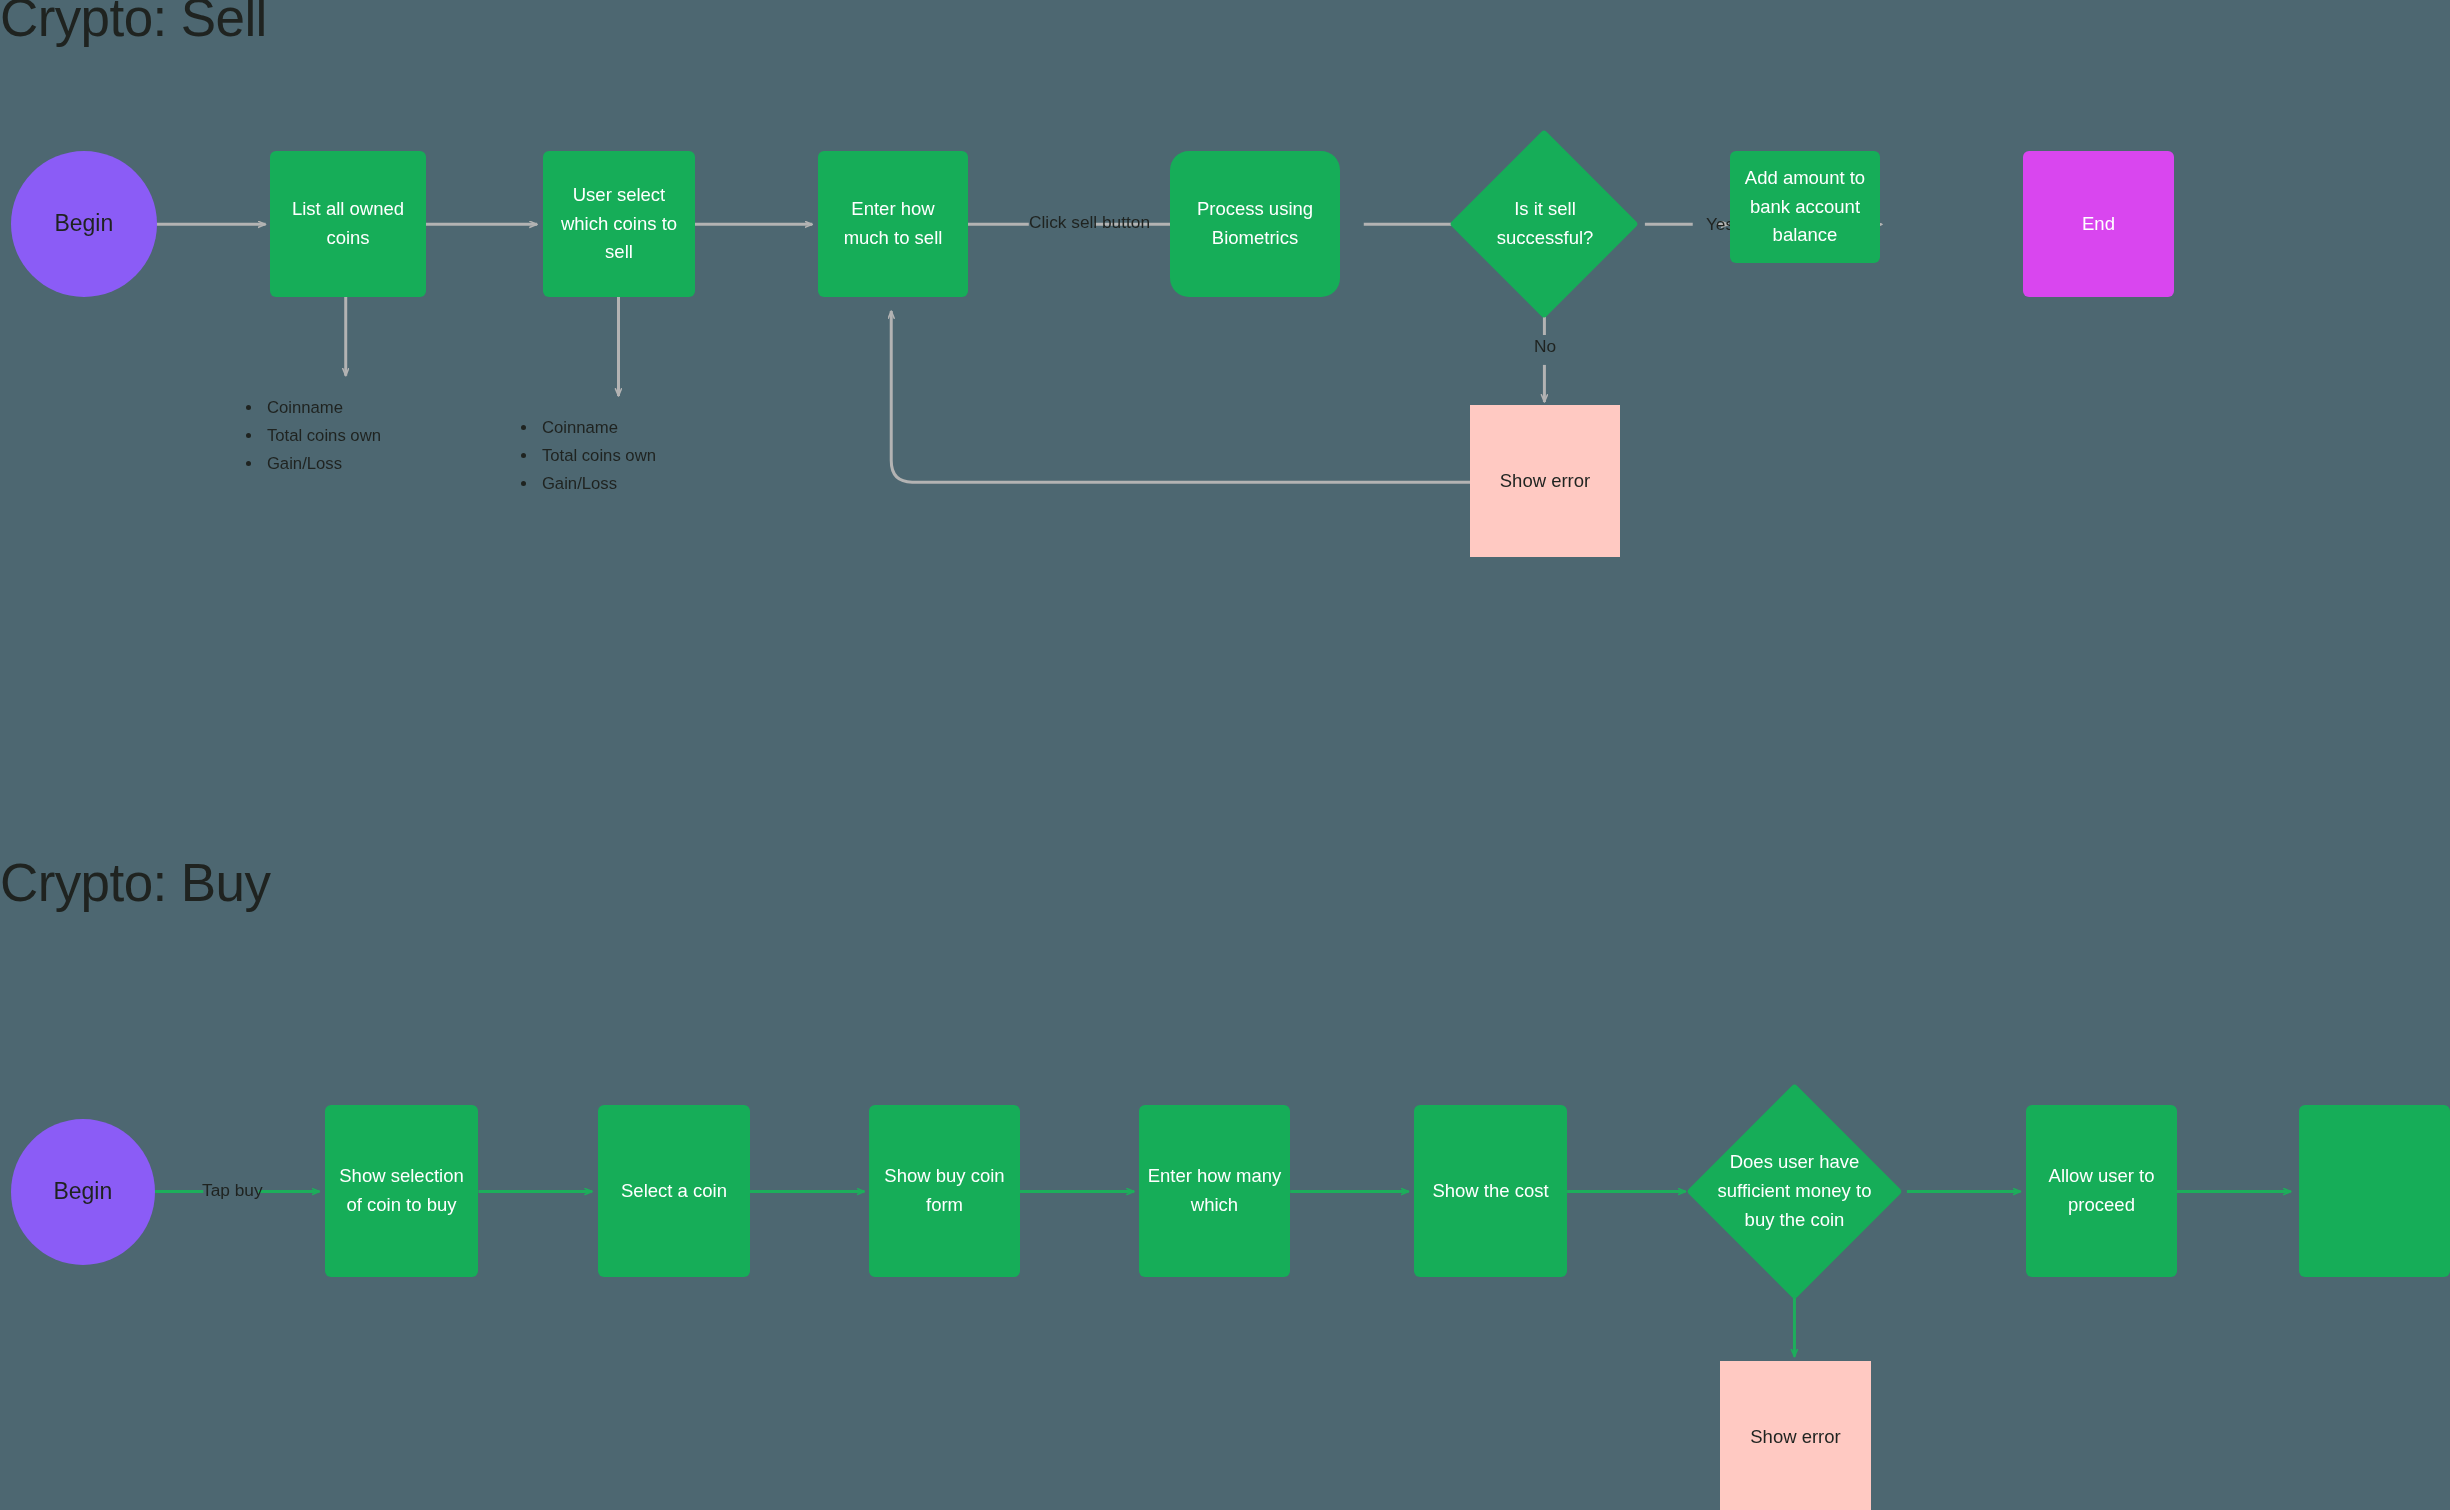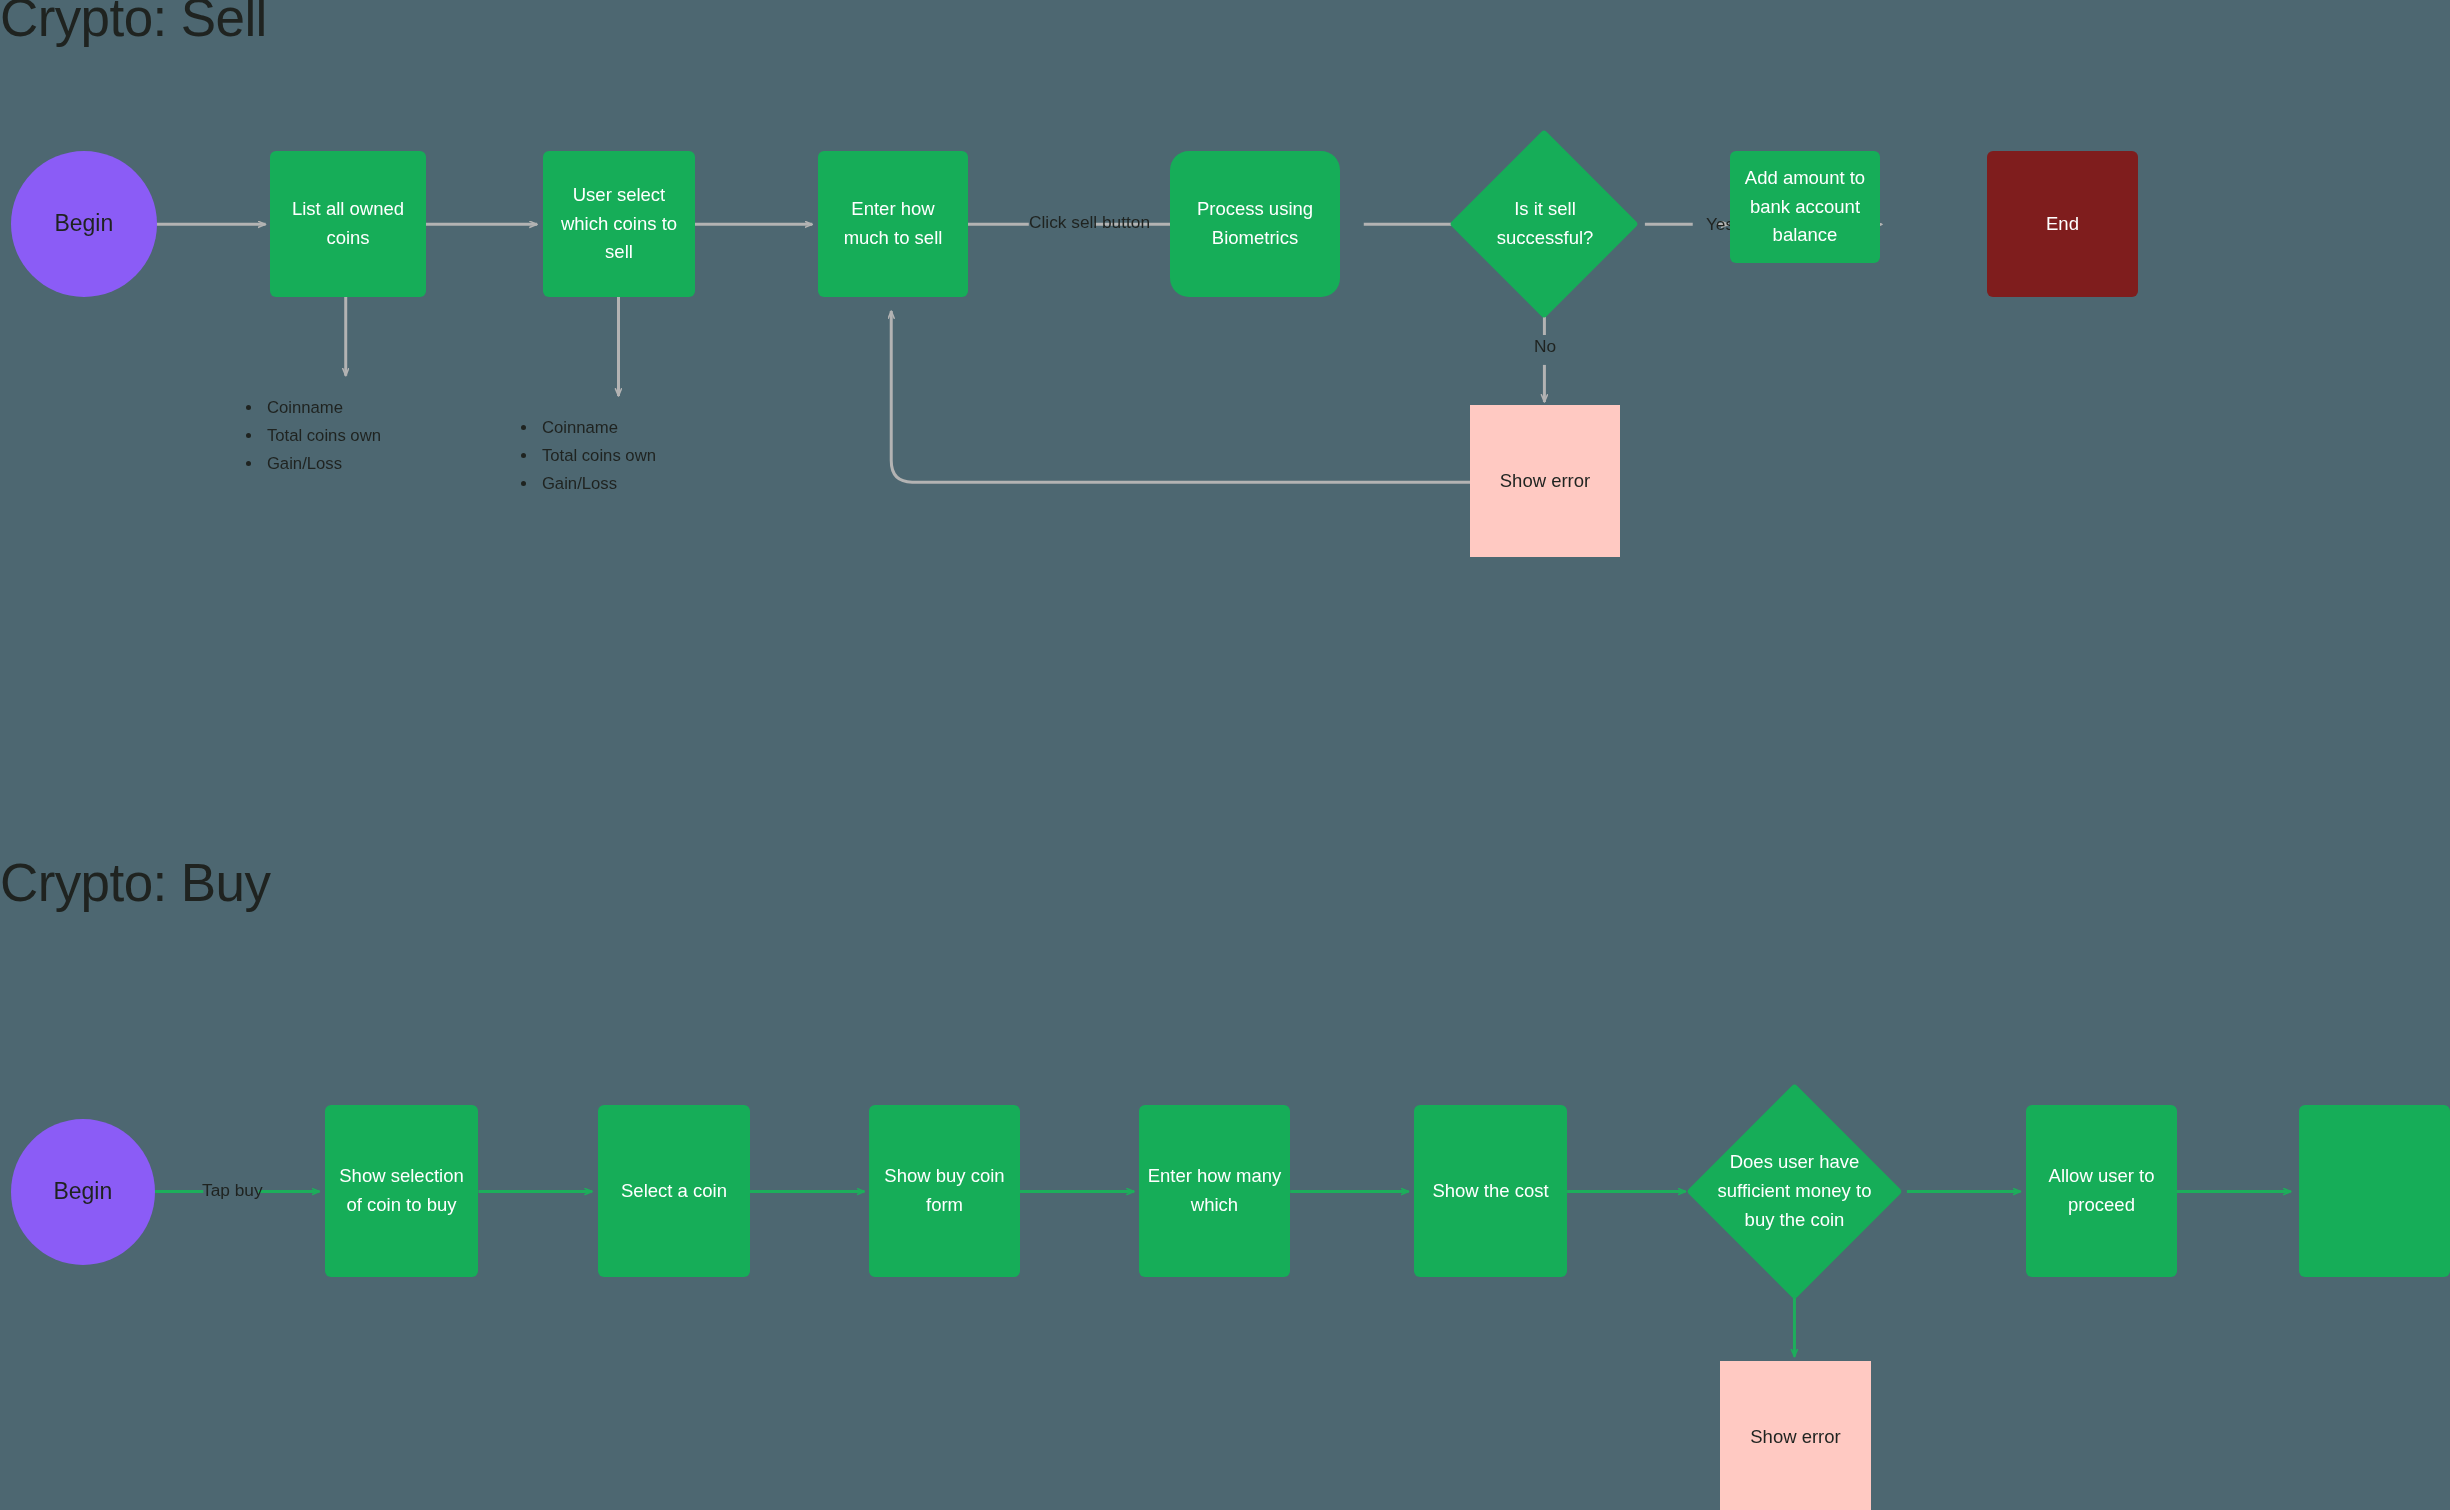--- a/index.html
+++ b/index.html
@@ -27,21 +27,21 @@
     display:flex;
     align-items:center;
     justify-content:center;
     text-align:center;
     box-sizing:border-box;
     line-height:1.55;
   }
   .node .lbl{display:block;padding:0 8.4px;}
 
   .rect{border-radius:6px;background:#16AD58;color:#FFFFFF;font-size:18.5px;}
-  .rect-purple{border-radius:6px;background:#7f1d1d;color:#FFFFFF;font-size:18.5px;}
+  .rect-purple{border-radius:6px;background:#d946ef;color:#FFFFFF;font-size:18.5px;margin-left:36px;}
   .rect-pink{border-radius:0;background:#FFC9C2;color:#1F2320;font-size:18.5px;}
   .ellipse{border-radius:50%;background:#8b5cf6;color:#1F2320;font-size:23px;}
 
   .diamond{
     position:absolute;
     background:#16AD58;
     transform:rotate(45deg);
     border-radius:3.6px;
   }
   .diamond-txt{

